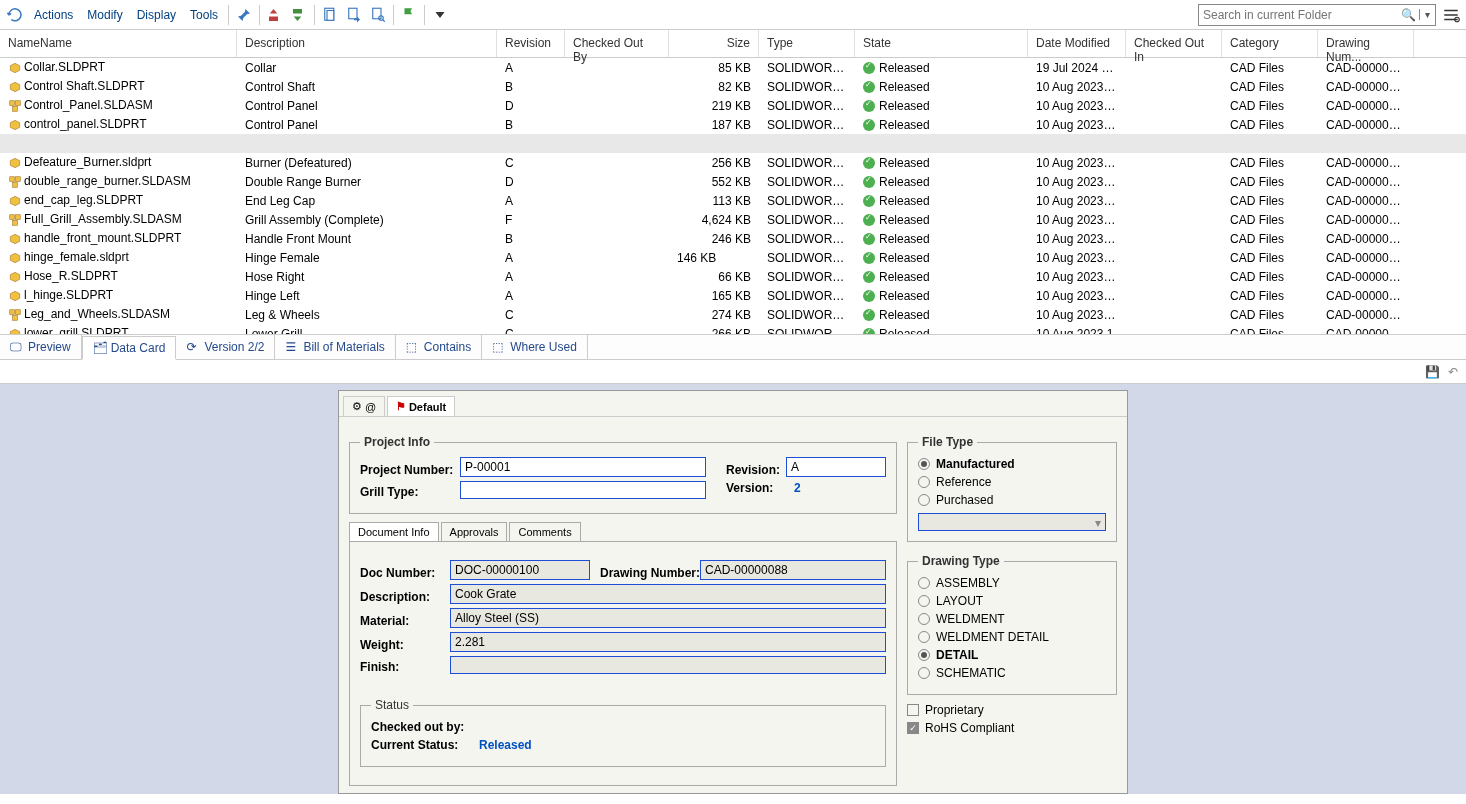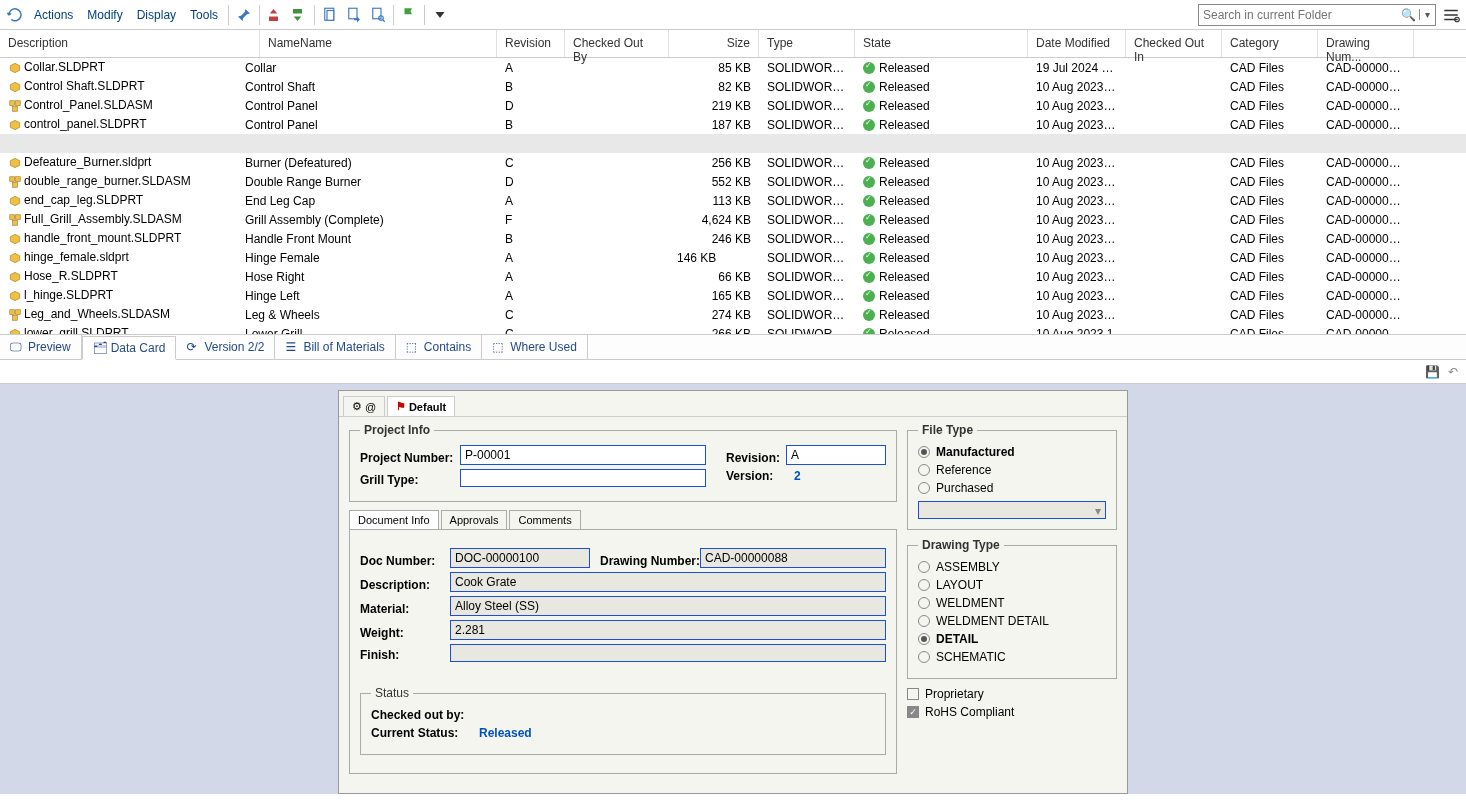--- a/index.html
+++ b/index.html
@@ -40,21 +40,21 @@
 .detail-tab .ticon { width: 14px; height: 14px; display: inline-block; }
 .detail-bar { height: 24px; border-bottom: 1px solid #ccc; display: flex; justify-content: flex-end; align-items: center; padding: 0 8px; gap: 8px; color: #888; }
 .detail-area { background: #d3d8e8; height: 410px; display: flex; justify-content: center; padding-top: 4px; }
 .card { width: 790px; background: #f5f5f0; border: 1px solid #999; margin-top: 2px; }
 .card-tabs { display: flex; height: 26px; background: #f5f5f0; border-bottom: 1px solid #ccc; align-items: end; padding-left: 4px; gap: 2px; }
 .card-tab { display: flex; align-items: center; gap: 3px; padding: 3px 8px; border: 1px solid #ccc; border-bottom: none; background: #f5f5f0; font-size: 11px; }
 .card-tab.active { background: #fff; font-weight: bold; }
 .card-body { display: flex; padding: 6px 10px; gap: 10px; }
 .card-left { flex: 1; }
 .card-right { width: 210px; }
-fieldset { border: 1px solid #aaa; padding: 4px 10px 10px; margin-bottom: 8px; }
+fieldset { border: 1px solid #aaa; padding: 4px 10px 10px; margin-bottom: 8px; margin-top: 12px; }
 legend { font-size: 12px; color: #333; padding: 0 4px; }
 .fgroup legend { font-weight: bold; }
 .frow { display: flex; align-items: flex-end; margin: 4px 0; }
 .flabel { width: 100px; font-weight: bold; font-size: 12px; }
 .fval { border: 1px solid #1d4ed8; background: #fff; padding: 2px 4px; font-size: 12px; }
 .fval.ro { background: #e8e8e0; }
 .inner-tabs { display: flex; border-bottom: 1px solid #aaa; }
 .inner-tab { padding: 3px 8px; border: 1px solid #aaa; border-bottom: none; margin-right: 2px; font-size: 11px; background: #f5f5f0; }
 .inner-tab.active { background: #fff; }
 .radio-item, .check-item { display: flex; align-items: center; gap: 6px; margin: 4px 0; font-size: 12px; }
@@ -139,22 +139,22 @@
         <svg class="icon-svg" viewBox="0 0 24 24">
           <path stroke="#333" stroke-width="2" d="M3 6h18M3 12h18M3 18h18"></path>
           <circle cx="20" cy="18" r="3" fill="none" stroke="#333" stroke-width="1.5"></circle>
         </svg>
       </span>
   </div>
 </div>
 
 <div class="grid">
   <div class="grid-header">
+    <div class="col col-name">NameName</div>
     <div class="col col-desc">Description</div>
-    <div class="col col-name">NameName</div>
     <div class="col col-rev">Revision</div>
     <div class="col col-chkby">Checked Out By</div>
     <div class="col col-size">Size</div>
     <div class="col col-type">Type</div>
     <div class="col col-state">State</div>
     <div class="col col-date">Date Modified</div>
     <div class="col col-chkin">Checked Out In</div>
     <div class="col col-cat">Category</div>
     <div class="col col-drw">Drawing Num...</div>
   </div>

